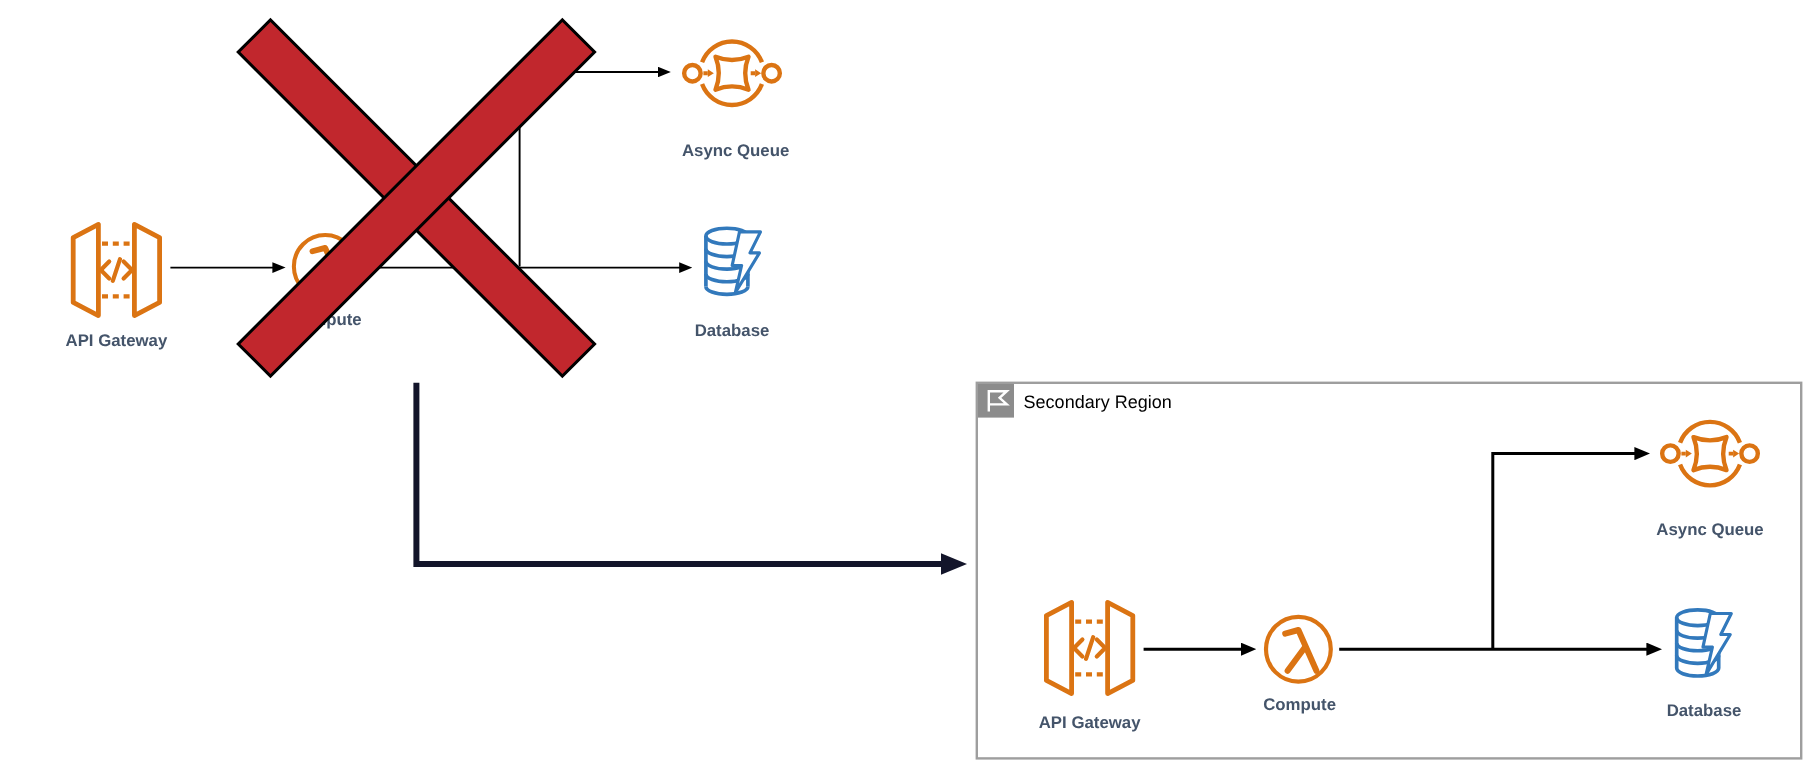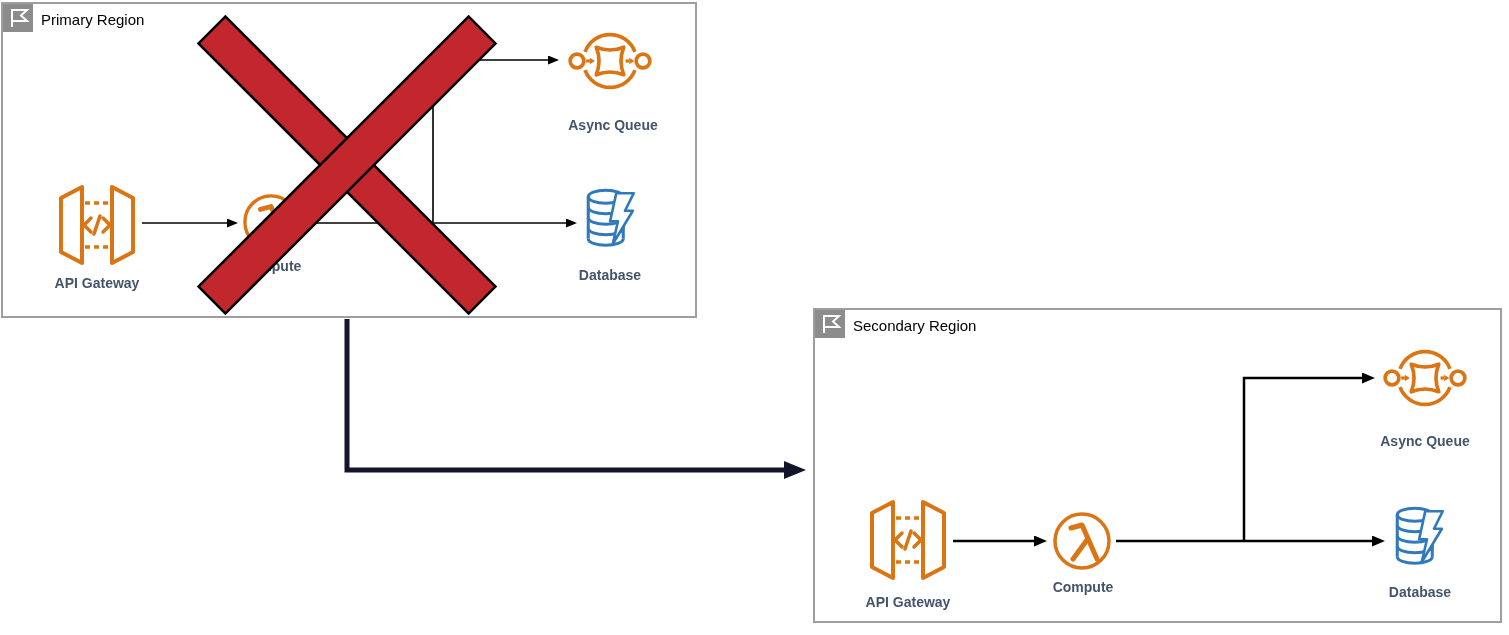--- a/index.html
+++ b/index.html
@@ -7,48 +7,39 @@
     --region-border:#9E9E9E; --header-bg:#8C8C8C;
     --cross-fill:#C1272D; --cross-stroke:#000000;
     --arrow:#000000; --failover-arrow:#13152A;
   }
   *{margin:0;padding:0;box-sizing:border-box;}
   body{font-family:"Liberation Sans",sans-serif;background:#fff;}
   #canvas{position:relative;width:1509px;height:635px;background:#ffffff;overflow:hidden;}
 
   .region{position:absolute;border:2px solid var(--region-border);background:#fff;z-index:1;}
   #region-primary{left:1px;top:2px;width:696px;height:316px;}
-  #region-secondary{left:813px;top:308px;width:689px;height:315px;}
+  #region-secondary{left:813px;top:318px;width:689px;height:315px;}
   .region-flag{position:absolute;left:0;top:0;width:30px;height:28px;background:var(--header-bg);}
   .region-title{position:absolute;left:38px;top:7px;font-size:15px;color:#000;white-space:nowrap;}
 
   .node{position:absolute;z-index:2;}
   .node svg{display:block;}
   .node-label{position:absolute;z-index:2;font-size:14px;color:var(--label);transform:translateX(-50%);white-space:nowrap;font-weight:bold;}
 
   #overlay{position:absolute;left:0;top:0;z-index:3;pointer-events:none;}
 
   .icon-stroke-o{stroke:var(--orange);fill:none;}
   .icon-stroke-b{stroke:var(--blue);fill:none;}
   .edge{stroke:var(--arrow);fill:none;}
 </style>
 </head>
 <body>
 
 <div id="canvas">
 
-  <div class="region" id="region-primary">
-    <div class="region-flag">
-      <svg width="30" height="28" viewBox="0 0 30 28">
-        <path d="M9 23 V5" stroke="#fff" stroke-width="2" fill="none"></path>
-        <path d="M9 6 H24 L18 11.5 L24 17 H9" stroke="#fff" stroke-width="2" fill="none" stroke-linejoin="miter"></path>
-      </svg>
-    </div>
-    <div class="region-title">Primary Region</div>
-  </div>
 
   <div class="region" id="region-secondary">
     <div class="region-flag">
       <svg width="30" height="28" viewBox="0 0 30 28">
         <path d="M9 23 V5" stroke="#fff" stroke-width="2" fill="none"></path>
         <path d="M9 6 H24 L18 11.5 L24 17 H9" stroke="#fff" stroke-width="2" fill="none" stroke-linejoin="miter"></path>
       </svg>
     </div>
     <div class="region-title">Secondary Region</div>
   </div>

